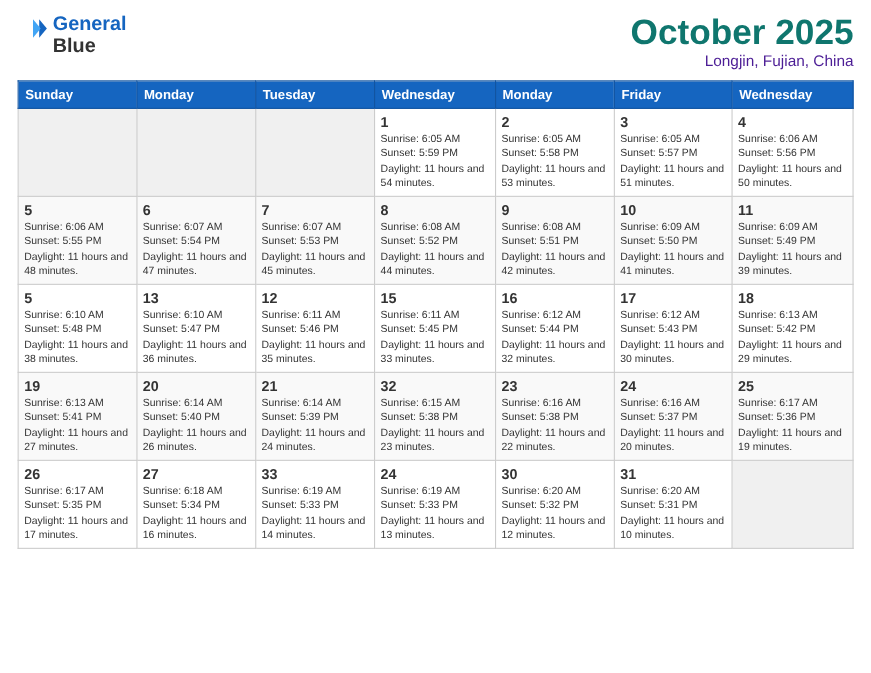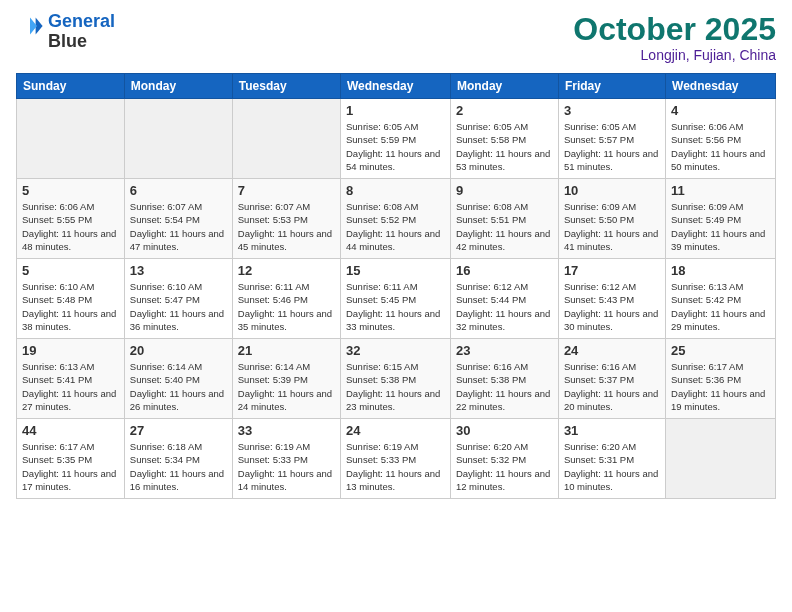--- a/index.html
+++ b/index.html
@@ -283,21 +283,21 @@
           </td>
           <td>
             <div class="day-number">25</div>
             <div class="day-info" style="white-space: pre-line;">Sunrise: 6:17 AM
 Sunset: 5:36 PM
 Daylight: 11 hours and 19 minutes.</div>
           </td>
         </tr>
         <tr>
           <td>
-            <div class="day-number">44</div>
+            <div class="day-number">26</div>
             <div class="day-info" style="white-space: pre-line;">Sunrise: 6:17 AM
 Sunset: 5:35 PM
 Daylight: 11 hours and 17 minutes.</div>
           </td>
           <td>
             <div class="day-number">27</div>
             <div class="day-info" style="white-space: pre-line;">Sunrise: 6:18 AM
 Sunset: 5:34 PM
 Daylight: 11 hours and 16 minutes.</div>
           </td>

